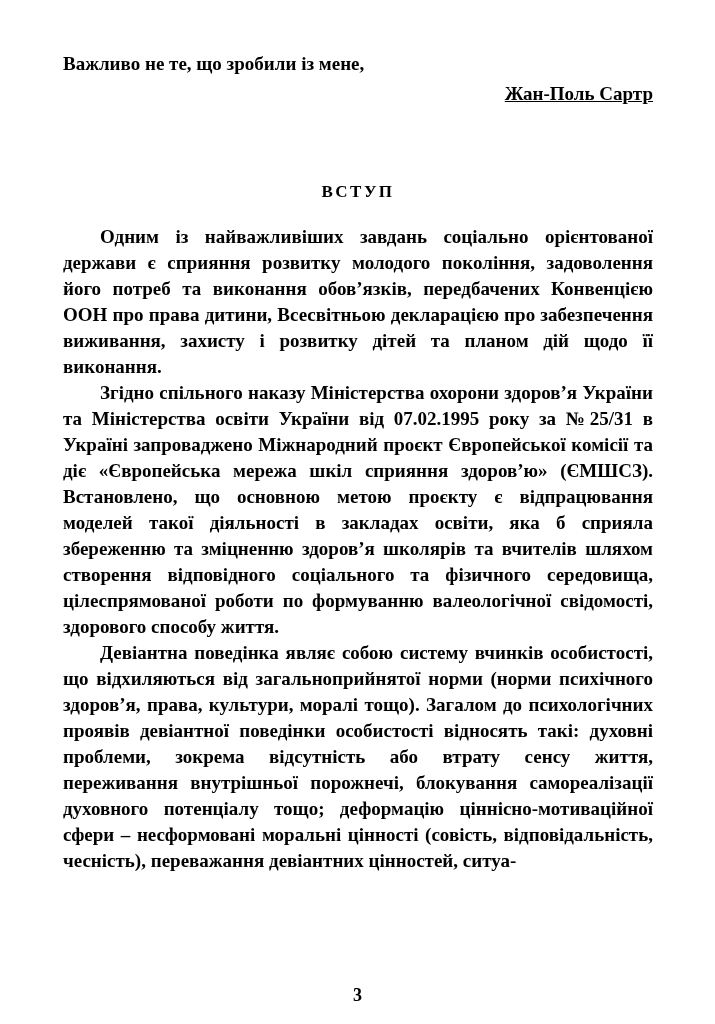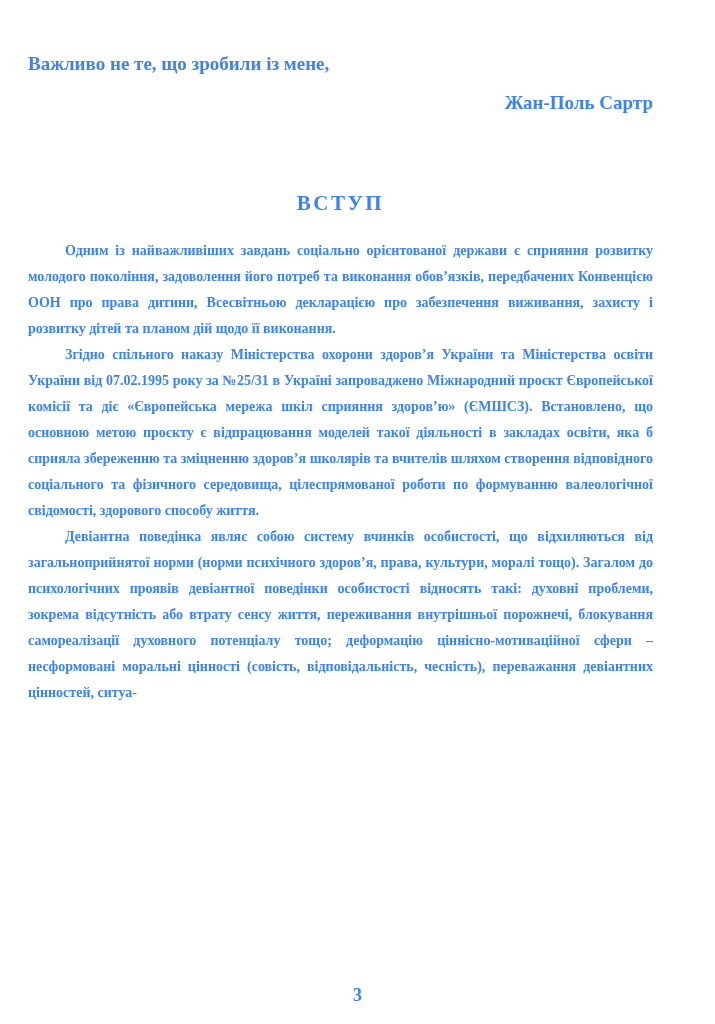--- a/index.html
+++ b/index.html
@@ -6,46 +6,47 @@
     margin: 0;
     padding: 0;
     background: #ffffff;
   }
   .page {
     position: relative;
     width: 715px;
     height: 1024px;
     background: #ffffff;
     box-sizing: border-box;
-    padding: 50px 62px 0 28px;
+    padding: 50px 62px 0 63px;
     font-family: "Liberation Serif", "DejaVu Serif", serif;
-    color: #3b82f6;
+    color: #000000;
     overflow: hidden;
   }
   .epigraph {
     font-size: 19px;
     font-weight: 700;
     line-height: 28px;
   }
   .epigraph-line2 {
     padding-left: 64px;
   }
   .epigraph-author {
     text-align: right;
-    margin-top: 11px;
+    margin-top: 2px;
+    text-decoration: underline;
   }
   .chapter-title {
     margin: 74px 0 22px 0;
     text-align: center;
-    font-size: 21px;
+    font-size: 17px;
     font-weight: 700;
     letter-spacing: 2.5px;
   }
   .body-text {
-    font-size: 14px;
+    font-size: 19px;
     font-weight: 700;
     line-height: 26px;
   }
   .body-text p {
     margin: 0;
     text-indent: 37px;
     text-align: justify;
   }
   .page-number {
     position: absolute;

